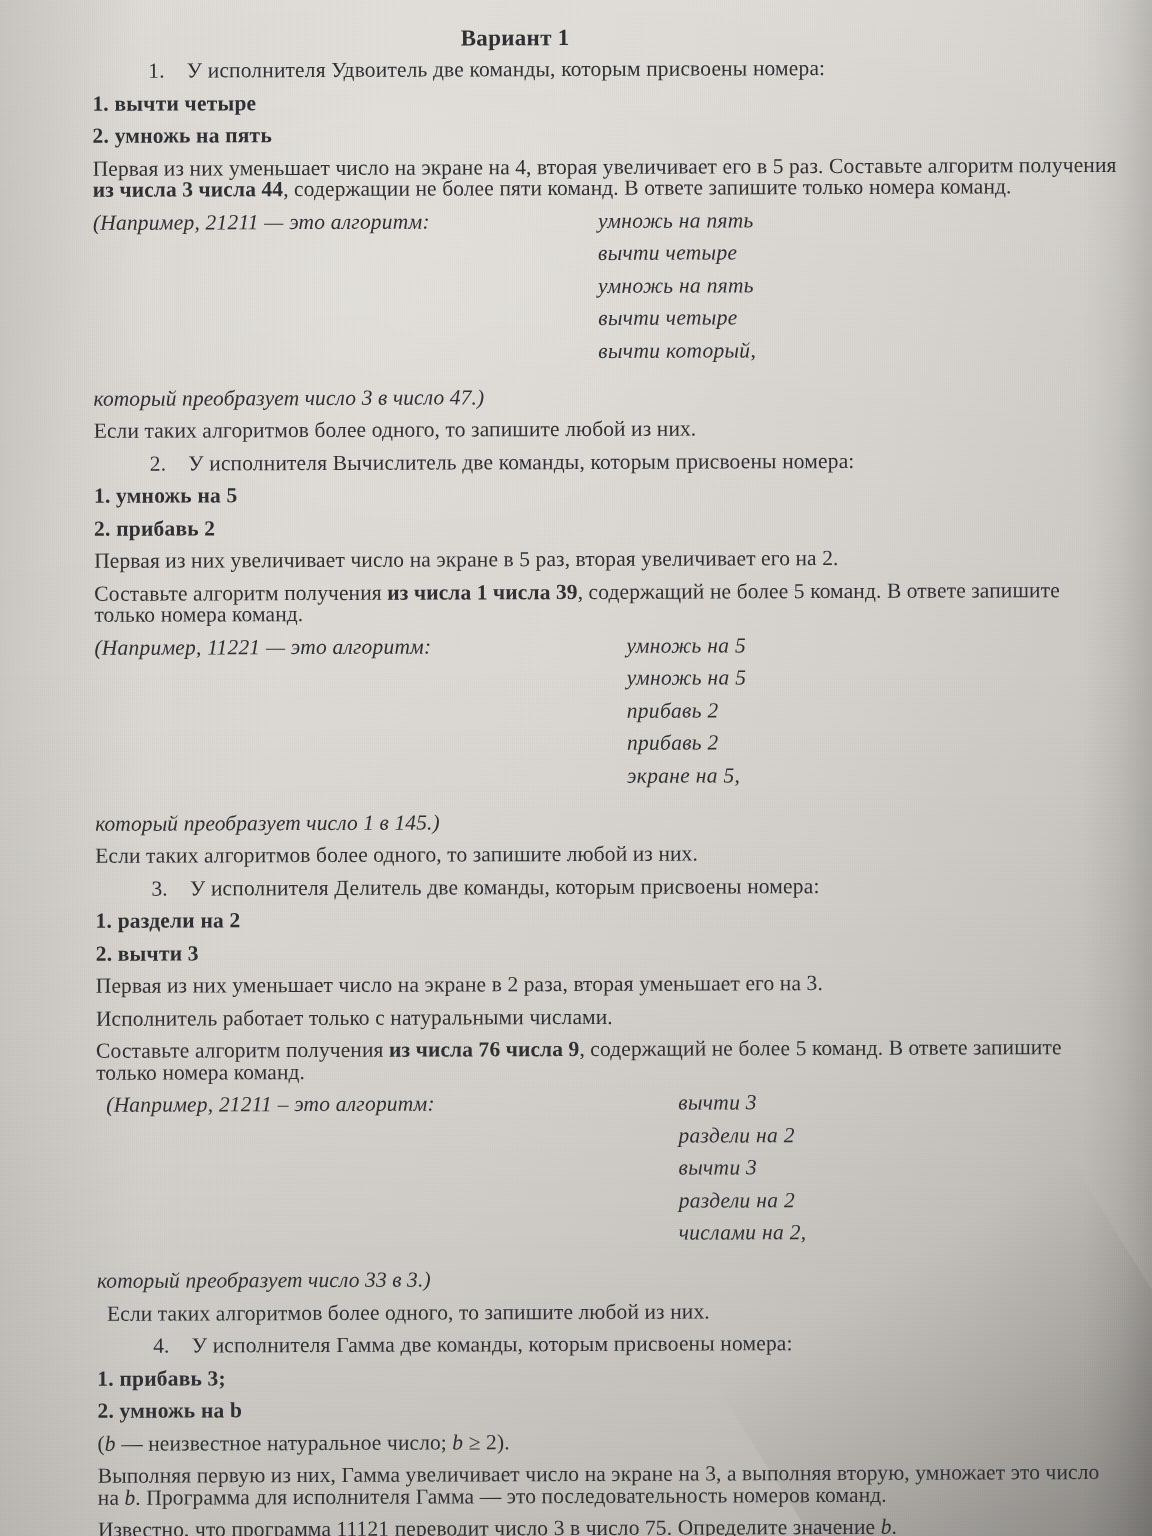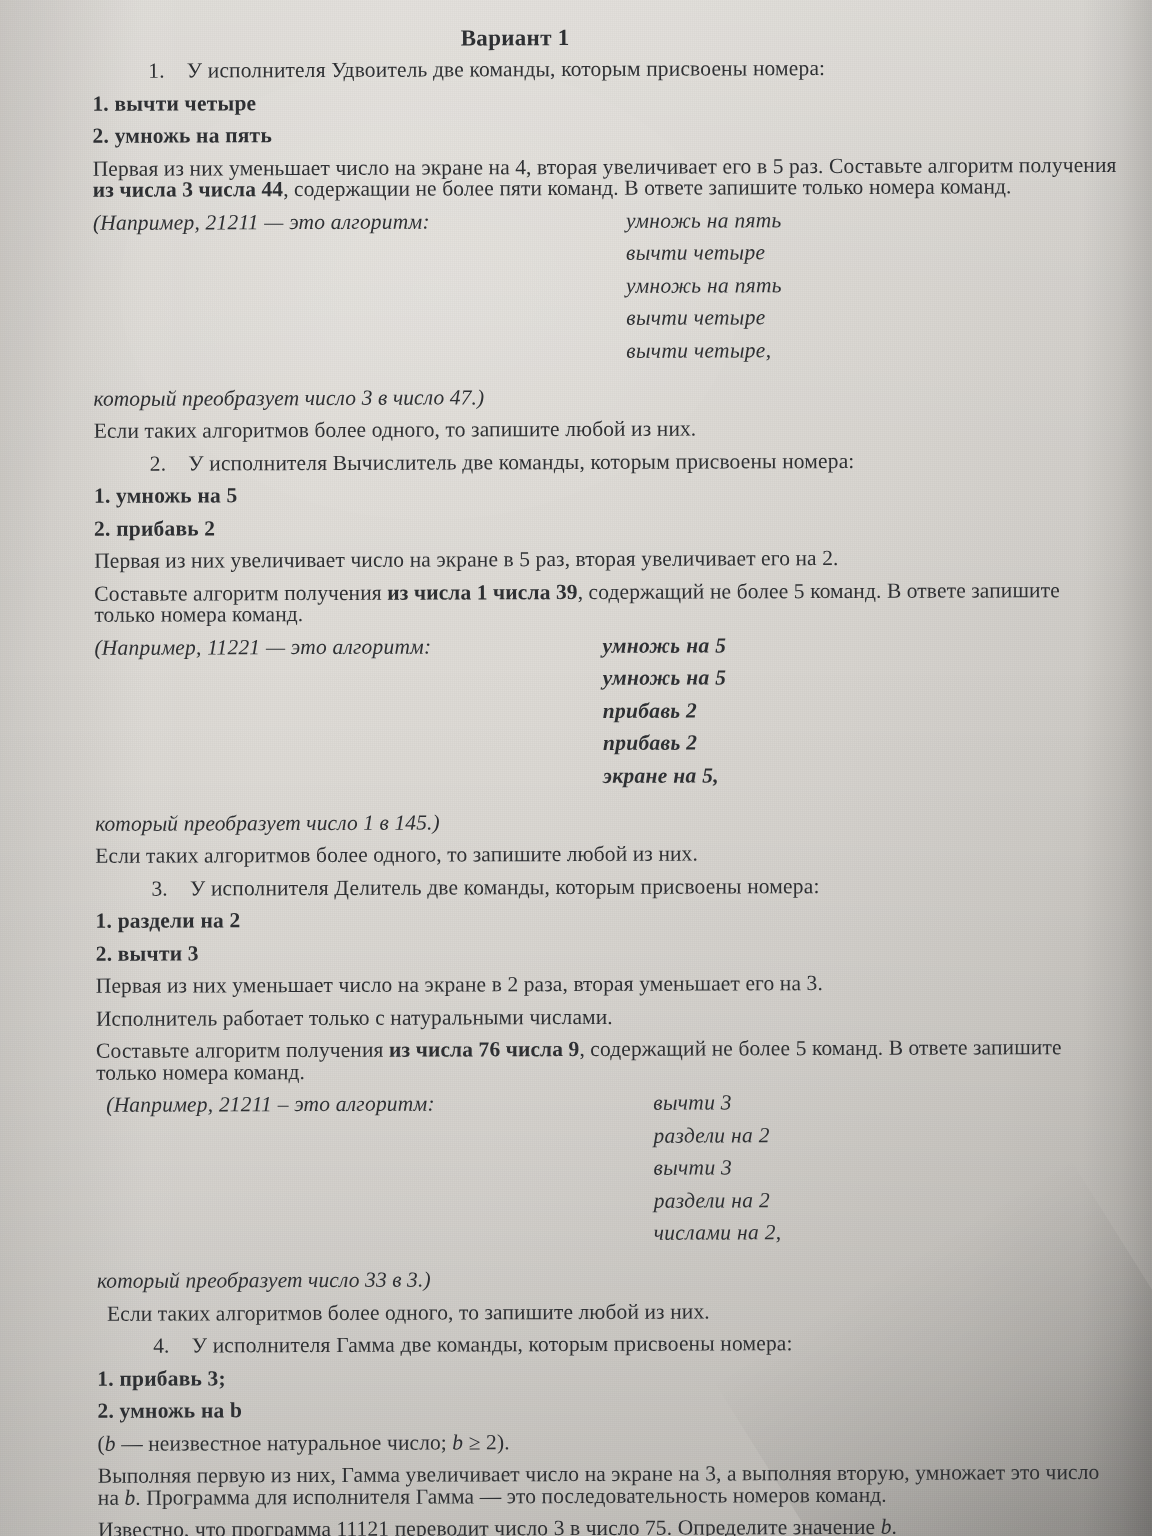--- a/index.html
+++ b/index.html
@@ -180,23 +180,23 @@
 
   .steps {
     position: absolute;
     top: 0;
     font-style: italic;
     line-height: 1.0;
     letter-spacing: 0.3px;
   }
   .steps div { margin-bottom: 11px; }
 
-  .steps.col-a { left: 533px; }
-  .steps.col-b { left: 508px; font-weight: bold; }
-  .steps.col-c { left: 557px; }
+  .steps.col-a { left: 505px; }
+  .steps.col-b { left: 532px; }
+  .steps.col-c { left: 582px; }
 
   .closing {
     font-style: italic;
     margin: 0 0 11px 0;
   }
 
   .closing-plain { margin: 0 0 11px 0; }
   .closing-plain.indent { padding-left: 10px; }
 </style>
 </head>
@@ -224,21 +224,21 @@
 
       <div class="body">Первая из них уменьшает число на экране на 4, вторая увеличивает его в 5 раз. Составьте алгоритм получения <b class="bold">из числа 3 числа 44</b>, содержащии не более пяти команд. В ответе запишите только номера команд.</div>
 
       <div class="example">
         <div class="lead">(Например, 21211 — это алгоритм:</div>
         <div class="steps col-a">
             <div>умножь на пять</div>
             <div>вычти четыре</div>
             <div>умножь на пять</div>
             <div>вычти четыре</div>
-            <div>вычти четыре,</div>
+            <div>вычти который,</div>
           </div>
       </div>
 
       <div class="closing">который преобразует число 3 в число 47.)</div>
       <div class="closing-plain">Если таких алгоритмов более одного, то запишите любой из них.</div>
     </div>
 
     <div>
       <div class="task-head">
         <span>2.</span>

